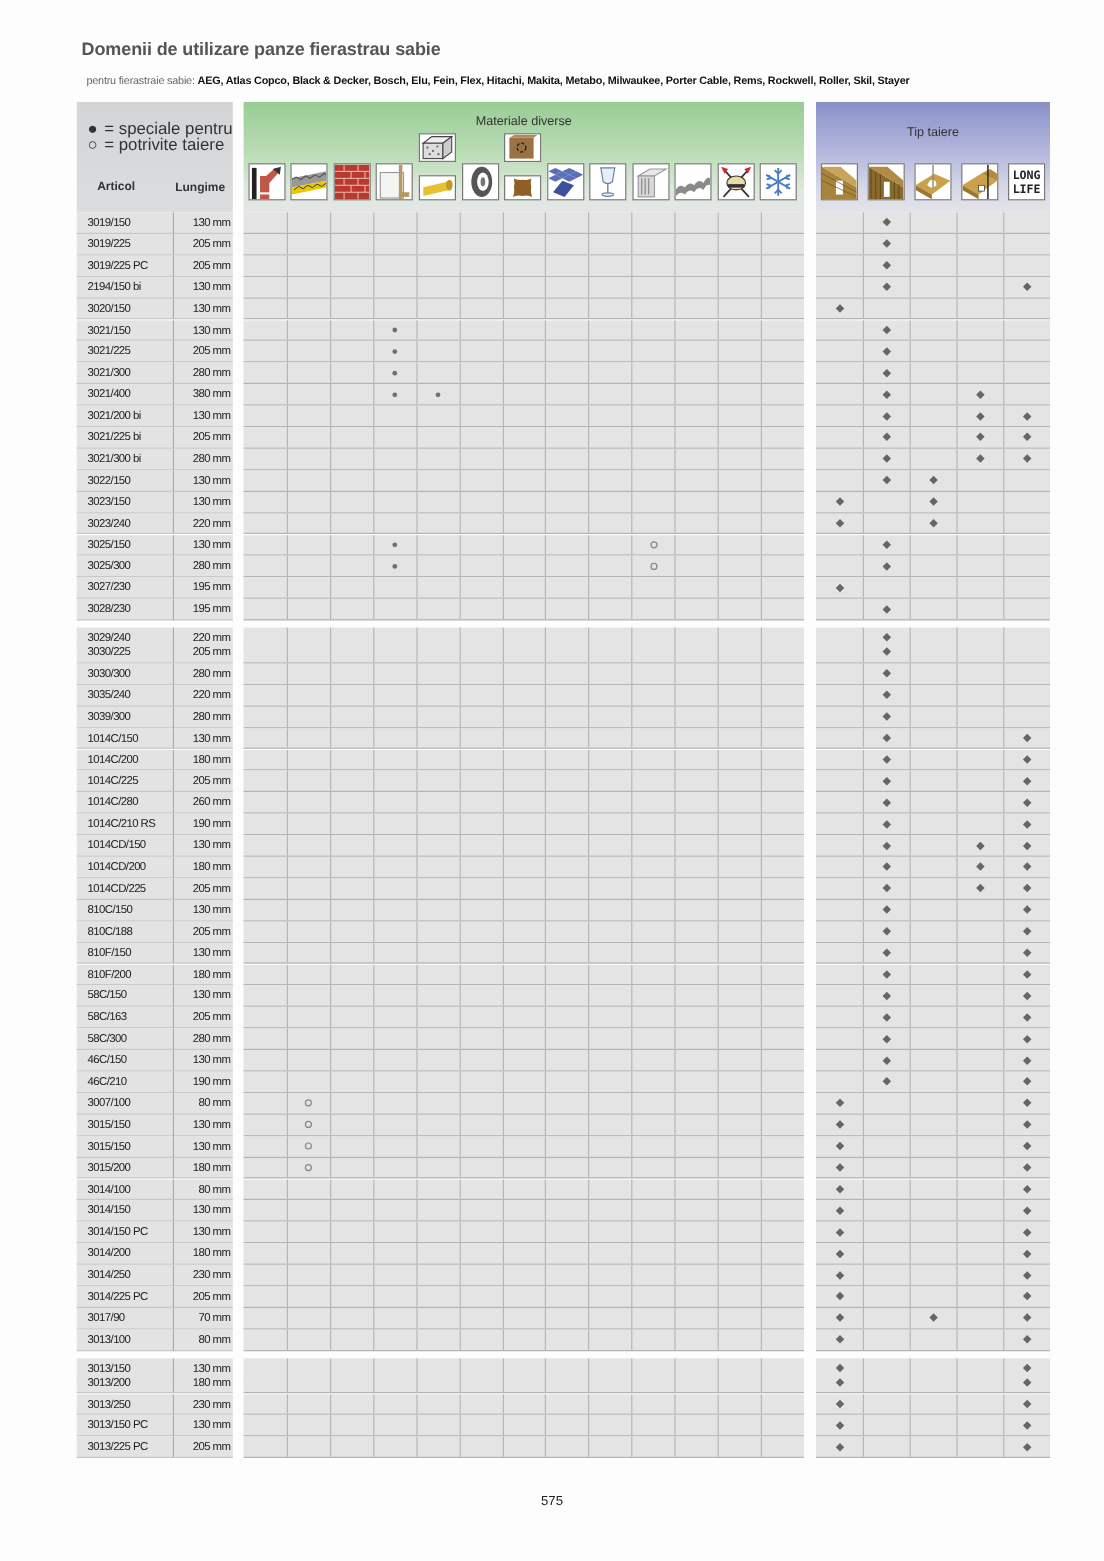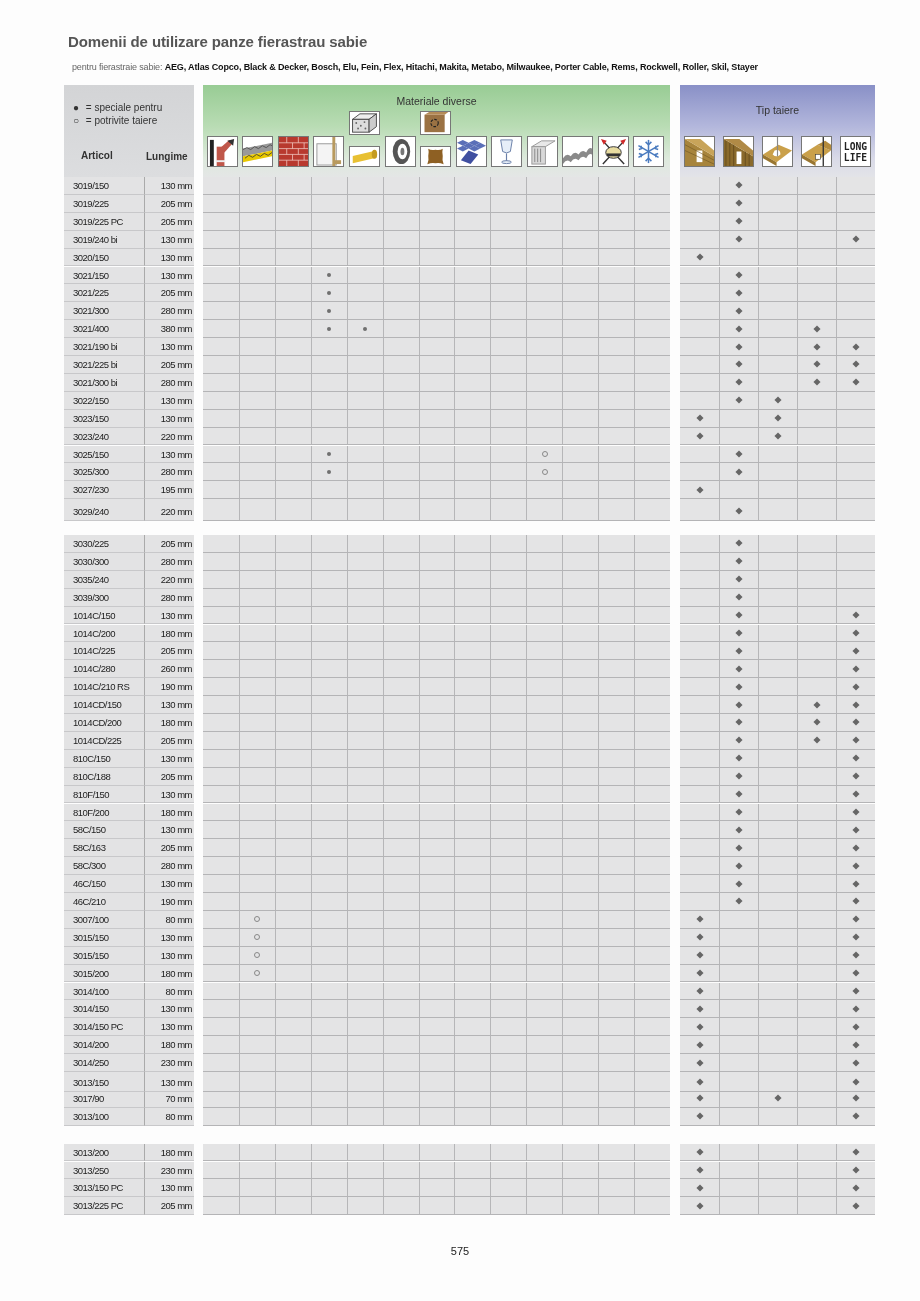--- a/index.html
+++ b/index.html
@@ -4,21 +4,21 @@
 <style>
   * { box-sizing: border-box; margin: 0; padding: 0; }
   html, body { width: 920px; height: 1301px; background: #fdfdfd; overflow: hidden; }
   body { font-family: "Liberation Sans", sans-serif; color: #222; position: relative; }
   .title { position: absolute; left: 68px; top: 33px; font-size: 15px; font-weight: bold; color: #555; letter-spacing: -0.1px; }
   .subtitle { position: absolute; left: 72px; top: 62px; font-size: 9px; color: #666; white-space: nowrap; letter-spacing: -0.15px; }
   .subtitle b { color: #111; font-weight: bold; }
 
   
   .left-head { position: absolute; left: 64px; top: 85px; width: 130px; height: 92px; background: linear-gradient(#d3d4d6, #dcdddf); }
-  .legend { position: absolute; left: 9px; top: 16px; font-size: 10px; color: #333; line-height: 13px; }
+  .legend { position: absolute; left: 9px; top: 16px; font-size: 14px; color: #333; line-height: 13px; }
   .legend .sym { display: inline-block; width: 10px; }
   .col-articol { position: absolute; left: 17px; top: 65px; font-size: 10px; font-weight: bold; color: #333; }
   .col-lungime { position: absolute; left: 82px; top: 66px; font-size: 10px; font-weight: bold; color: #333; }
 
   
   .mat-head { position: absolute; left: 203px; top: 85px; width: 467px; height: 92px; background: linear-gradient(#98cc94 0%, #b9dcb4 45%, #dde9dc 80%, #e4e6e6 100%); }
   .mat-title { position: absolute; left: 0; width: 467px; top: 10px; text-align: center; font-size: 10.5px; color: #333; }
   .cut-head { position: absolute; left: 680px; top: 85px; width: 195px; height: 92px; background: linear-gradient(#8990c7 0%, #b3b7dc 45%, #d9dae8 80%, #e3e4e8 100%); }
   .cut-title { position: absolute; left: 0; width: 195px; top: 19px; text-align: center; font-size: 10.5px; color: #333; }
 
@@ -337,21 +337,21 @@
         <div class="mc" style="left: 0px; width: 39px;"></div>
         <div class="mc" style="left: 39px; width: 39px;">
           <span class="mark dia"></span>
         </div>
         <div class="mc" style="left: 78px; width: 39px;"></div>
         <div class="mc" style="left: 117px; width: 39px;"></div>
         <div class="mc" style="left: 156px; width: 39px;"></div>
       </div>
     </div>
     <div class="row" style="top: 53.7px;">
-      <div class="cell-art">3019/240 bi</div>
+      <div class="cell-art">2194/150 bi</div>
       <div class="cell-len">130 mm</div>
       <div class="mat-grid">
         <div class="mc" style="left: 0px; width: 35.9231px;"></div>
         <div class="mc" style="left: 35.9231px; width: 35.9231px;"></div>
         <div class="mc" style="left: 71.8462px; width: 35.9231px;"></div>
         <div class="mc" style="left: 107.769px; width: 35.9231px;"></div>
         <div class="mc" style="left: 143.692px; width: 35.9231px;"></div>
         <div class="mc" style="left: 179.615px; width: 35.9231px;"></div>
         <div class="mc" style="left: 215.538px; width: 35.9231px;"></div>
         <div class="mc" style="left: 251.462px; width: 35.9231px;"></div>
@@ -519,21 +519,21 @@
           <span class="mark dia"></span>
         </div>
         <div class="mc" style="left: 78px; width: 39px;"></div>
         <div class="mc" style="left: 117px; width: 39px;">
           <span class="mark dia"></span>
         </div>
         <div class="mc" style="left: 156px; width: 39px;"></div>
       </div>
     </div>
     <div class="row" style="top: 161.1px;">
-      <div class="cell-art">3021/190 bi</div>
+      <div class="cell-art">3021/200 bi</div>
       <div class="cell-len">130 mm</div>
       <div class="mat-grid">
         <div class="mc" style="left: 0px; width: 35.9231px;"></div>
         <div class="mc" style="left: 35.9231px; width: 35.9231px;"></div>
         <div class="mc" style="left: 71.8462px; width: 35.9231px;"></div>
         <div class="mc" style="left: 107.769px; width: 35.9231px;"></div>
         <div class="mc" style="left: 143.692px; width: 35.9231px;"></div>
         <div class="mc" style="left: 179.615px; width: 35.9231px;"></div>
         <div class="mc" style="left: 215.538px; width: 35.9231px;"></div>
         <div class="mc" style="left: 251.462px; width: 35.9231px;"></div>
@@ -824,21 +824,21 @@
       <div class="cut-grid">
         <div class="mc" style="left: 0px; width: 39px;"></div>
         <div class="mc" style="left: 39px; width: 39px;">
           <span class="mark dia"></span>
         </div>
         <div class="mc" style="left: 78px; width: 39px;"></div>
         <div class="mc" style="left: 117px; width: 39px;"></div>
         <div class="mc" style="left: 156px; width: 39px;"></div>
       </div>
     </div>
-    <div class="row" style="top: 326px;">
+    <div class="row" style="top: 346px;">
       <div class="cell-art">3029/240</div>
       <div class="cell-len">220 mm</div>
       <div class="mat-grid">
         <div class="mc" style="left: 0px; width: 35.9231px;"></div>
         <div class="mc" style="left: 35.9231px; width: 35.9231px;"></div>
         <div class="mc" style="left: 71.8462px; width: 35.9231px;"></div>
         <div class="mc" style="left: 107.769px; width: 35.9231px;"></div>
         <div class="mc" style="left: 143.692px; width: 35.9231px;"></div>
         <div class="mc" style="left: 179.615px; width: 35.9231px;"></div>
         <div class="mc" style="left: 215.538px; width: 35.9231px;"></div>
@@ -1850,21 +1850,21 @@
           <span class="mark dia"></span>
         </div>
         <div class="mc" style="left: 39px; width: 39px;"></div>
         <div class="mc" style="left: 78px; width: 39px;"></div>
         <div class="mc" style="left: 117px; width: 39px;"></div>
         <div class="mc" style="left: 156px; width: 39px;">
           <span class="mark dia"></span>
         </div>
       </div>
     </div>
-    <div class="row" style="top: 897px;">
+    <div class="row" style="top: 955px;">
       <div class="cell-art">3013/150</div>
       <div class="cell-len">130 mm</div>
       <div class="mat-grid">
         <div class="mc" style="left: 0px; width: 35.9231px;"></div>
         <div class="mc" style="left: 35.9231px; width: 35.9231px;"></div>
         <div class="mc" style="left: 71.8462px; width: 35.9231px;"></div>
         <div class="mc" style="left: 107.769px; width: 35.9231px;"></div>
         <div class="mc" style="left: 143.692px; width: 35.9231px;"></div>
         <div class="mc" style="left: 179.615px; width: 35.9231px;"></div>
         <div class="mc" style="left: 215.538px; width: 35.9231px;"></div>

